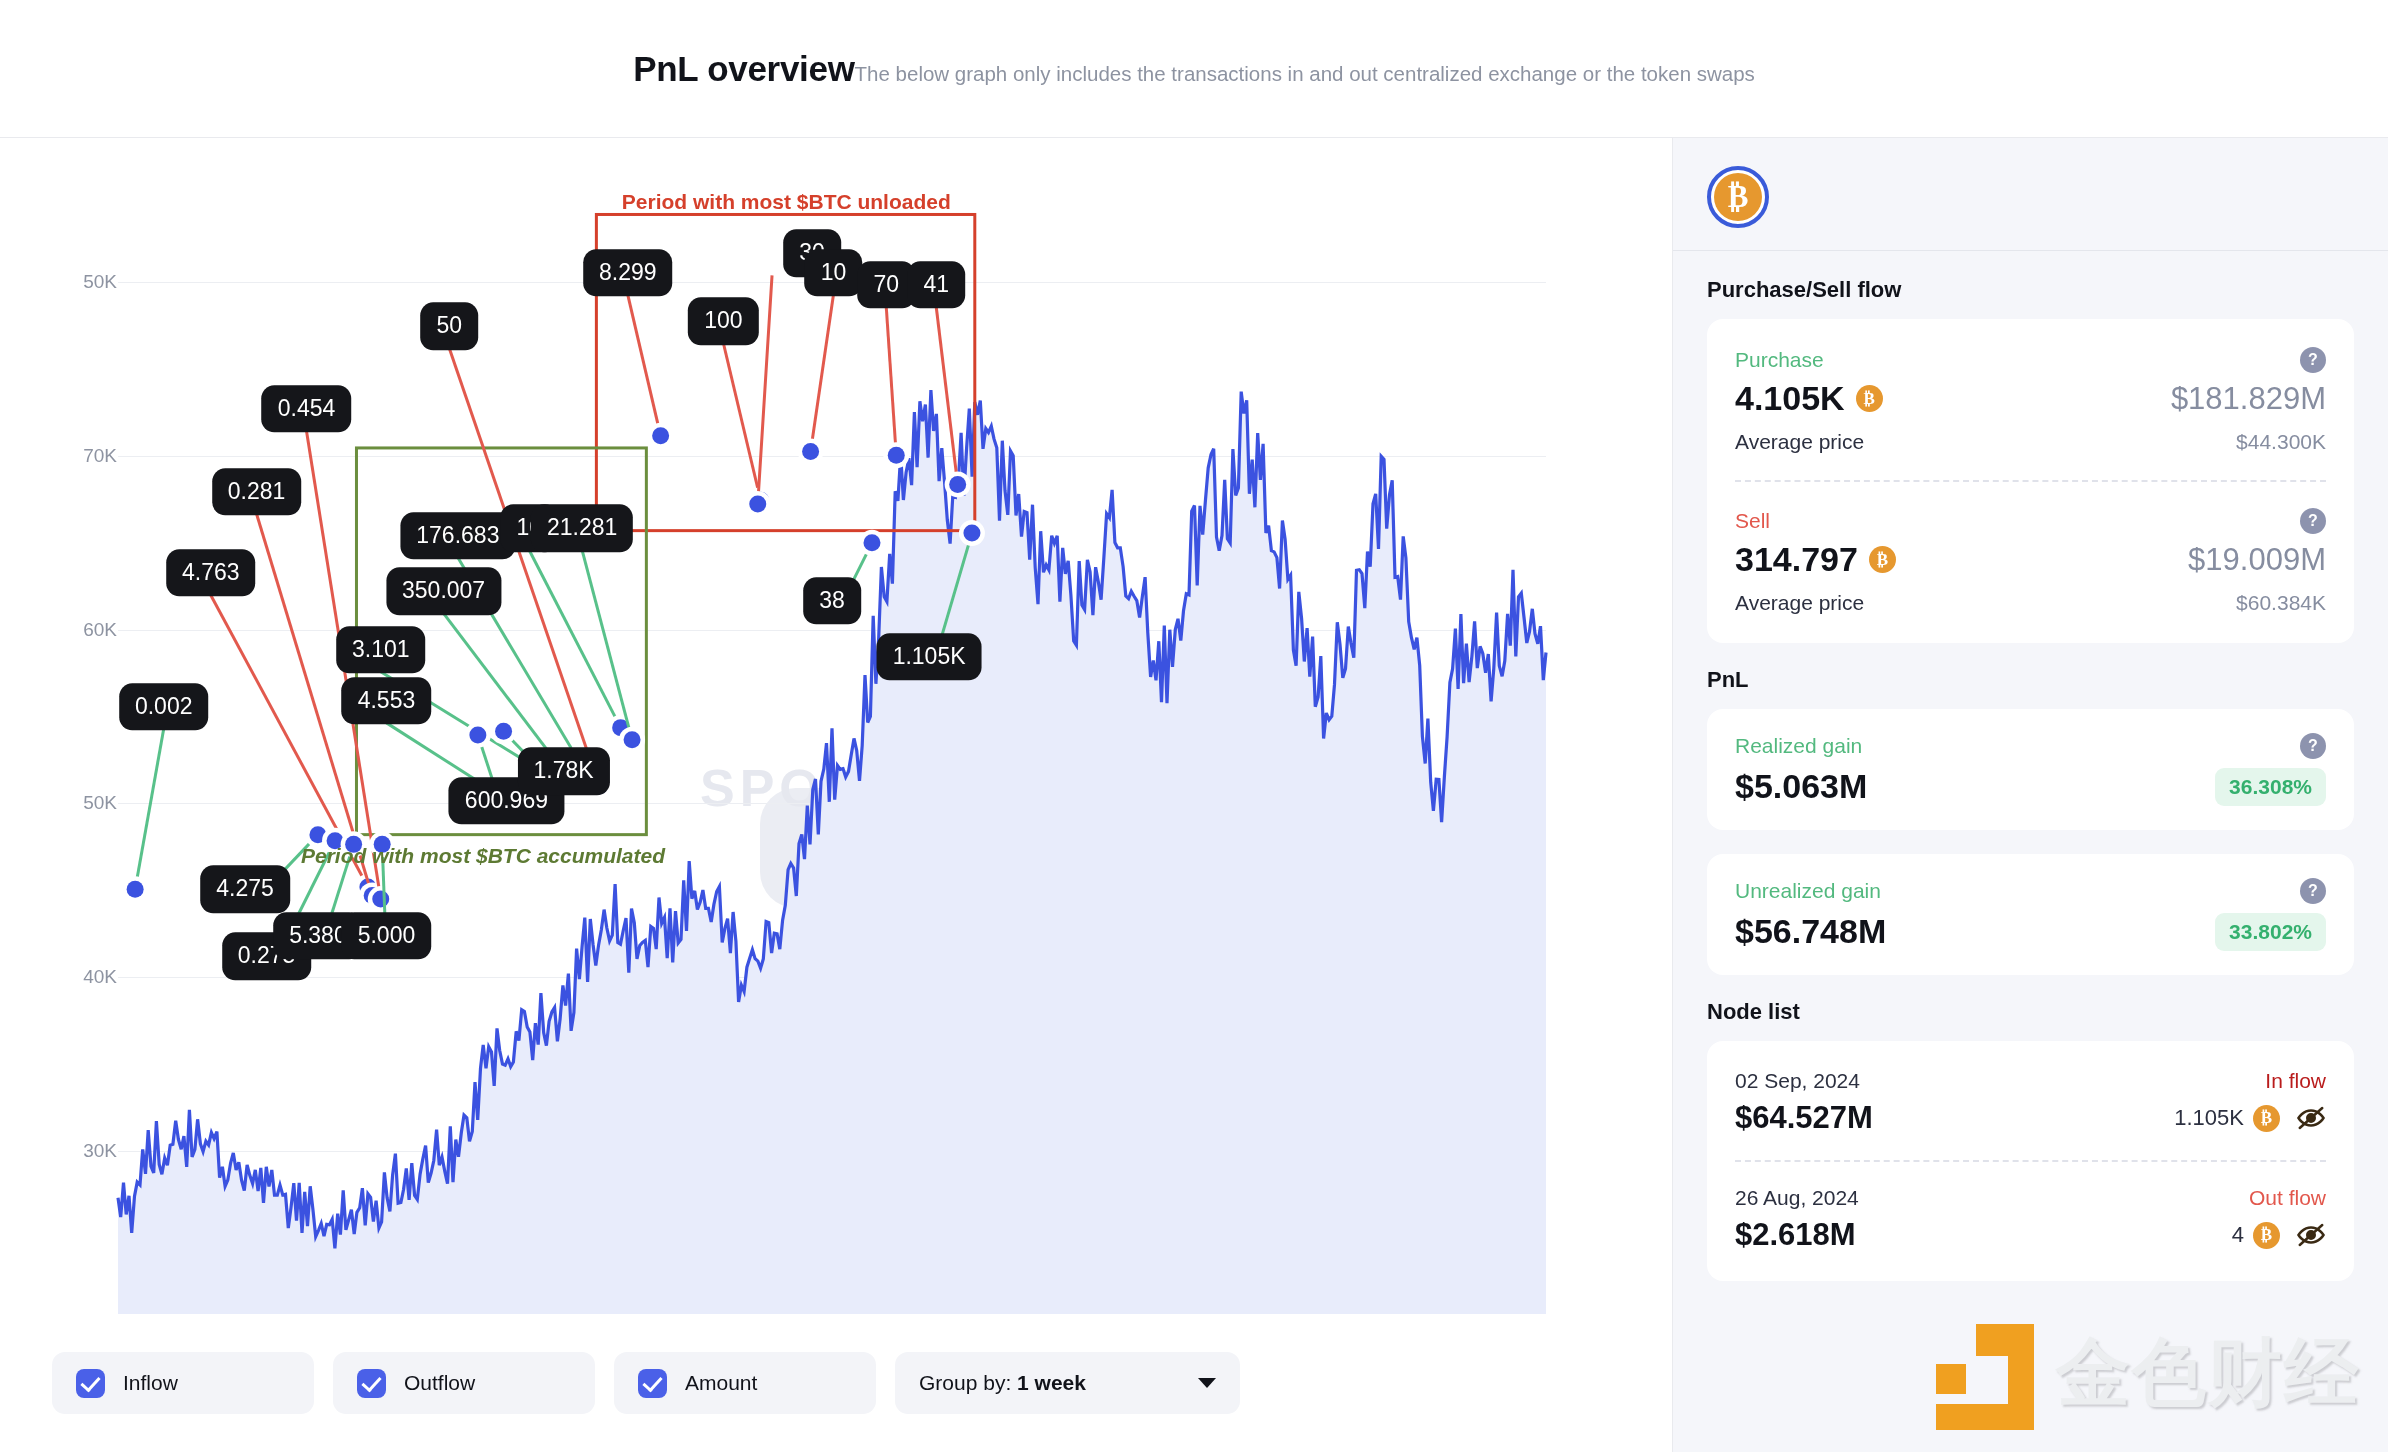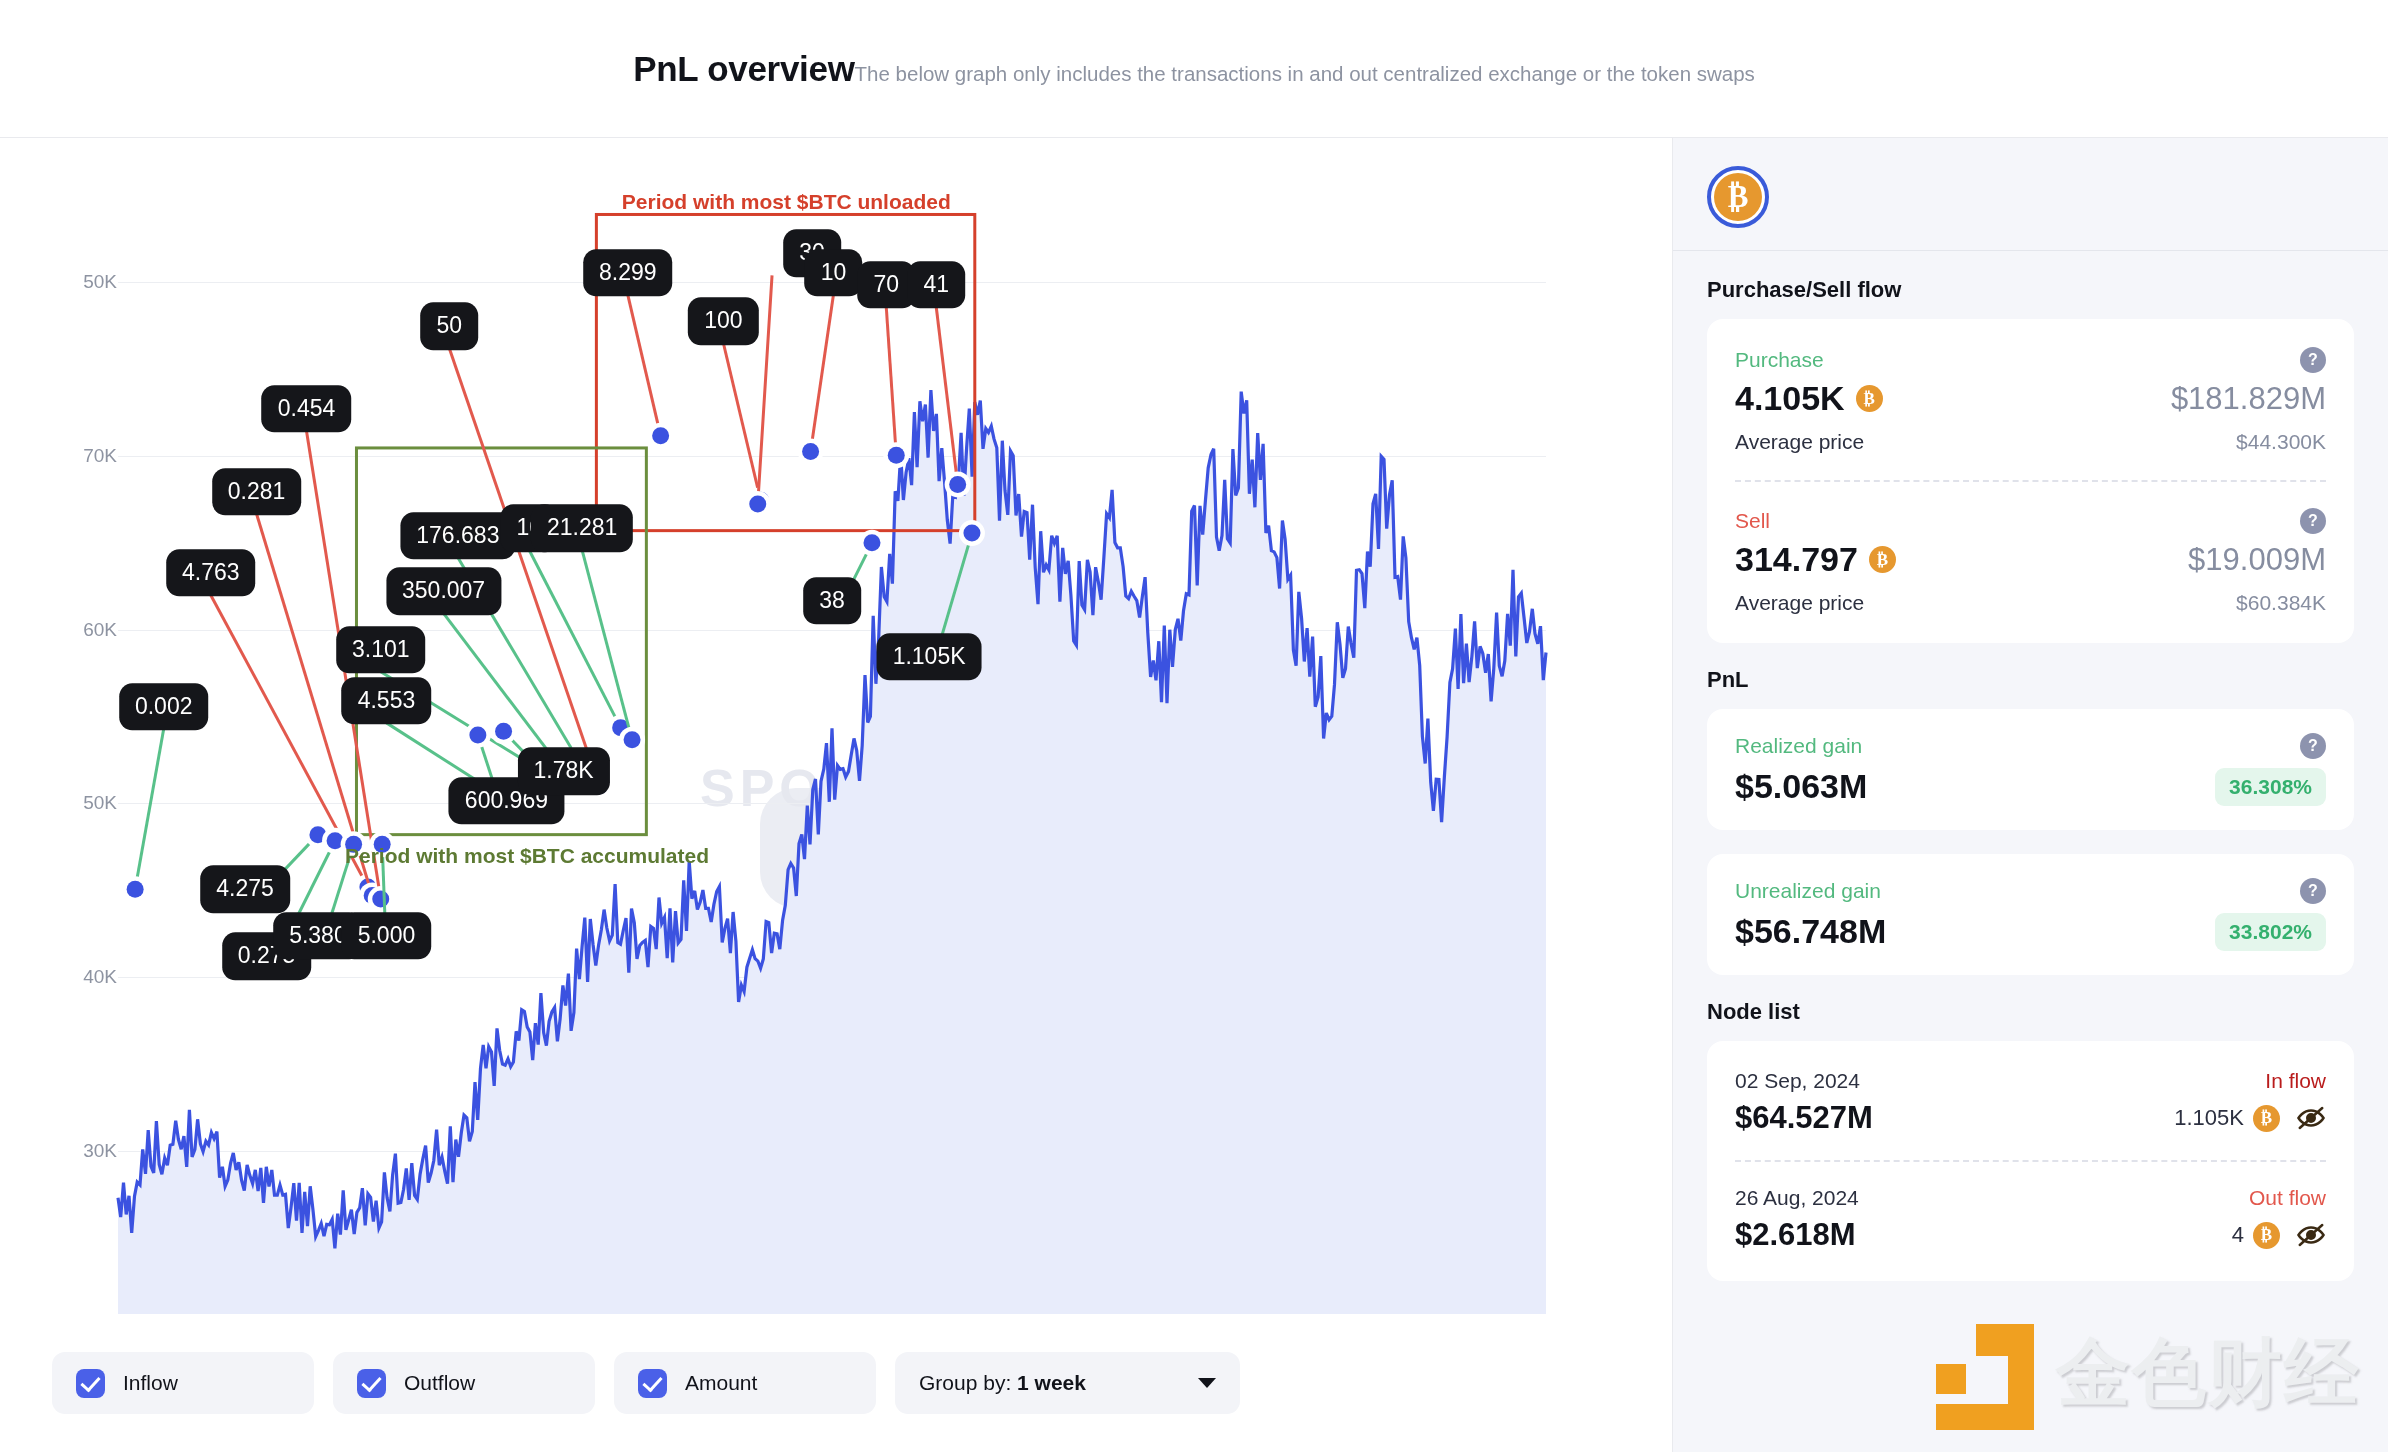--- a/index.html
+++ b/index.html
@@ -449,21 +449,21 @@
         <div class="bubble" style="left: 582.1px; top: 390.208px;">21.281</div>
         <div class="bubble" style="left: 627.796px; top: 134.848px;">8.299</div>
         <div class="bubble" style="left: 723.472px; top: 183.488px;">100</div>
         <div class="bubble" style="left: 812px; top: 115.392px;">30</div>
         <div class="bubble" style="left: 833.428px; top: 134.848px;">10</div>
         <div class="bubble" style="left: 886.264px; top: 147.008px;">70</div>
         <div class="bubble" style="left: 936.244px; top: 147.008px;">41</div>
         <div class="bubble" style="left: 832px; top: 463.168px;">38</div>
         <div class="bubble" style="left: 929.104px; top: 519.104px;">1.105K</div>
         <div class="region-label red" style="left: 786.304px; top: 52.16px;">Period with most $BTC unloaded</div>
-        <div class="region-label green" style="left: 527px; top: 706.368px;">Period with most $BTC accumulated</div>
+        <div class="region-label green" style="left: 483px; top: 706.368px; font-style: italic;">Period with most $BTC accumulated</div>
       </div>
 
     <div class="controls">
       <div class="ctrl cb">
         <span class="checkbox"></span>
         <span>Inflow</span>
       </div>
       <div class="ctrl cb">
         <span class="checkbox"></span>
         <span>Outflow</span>

